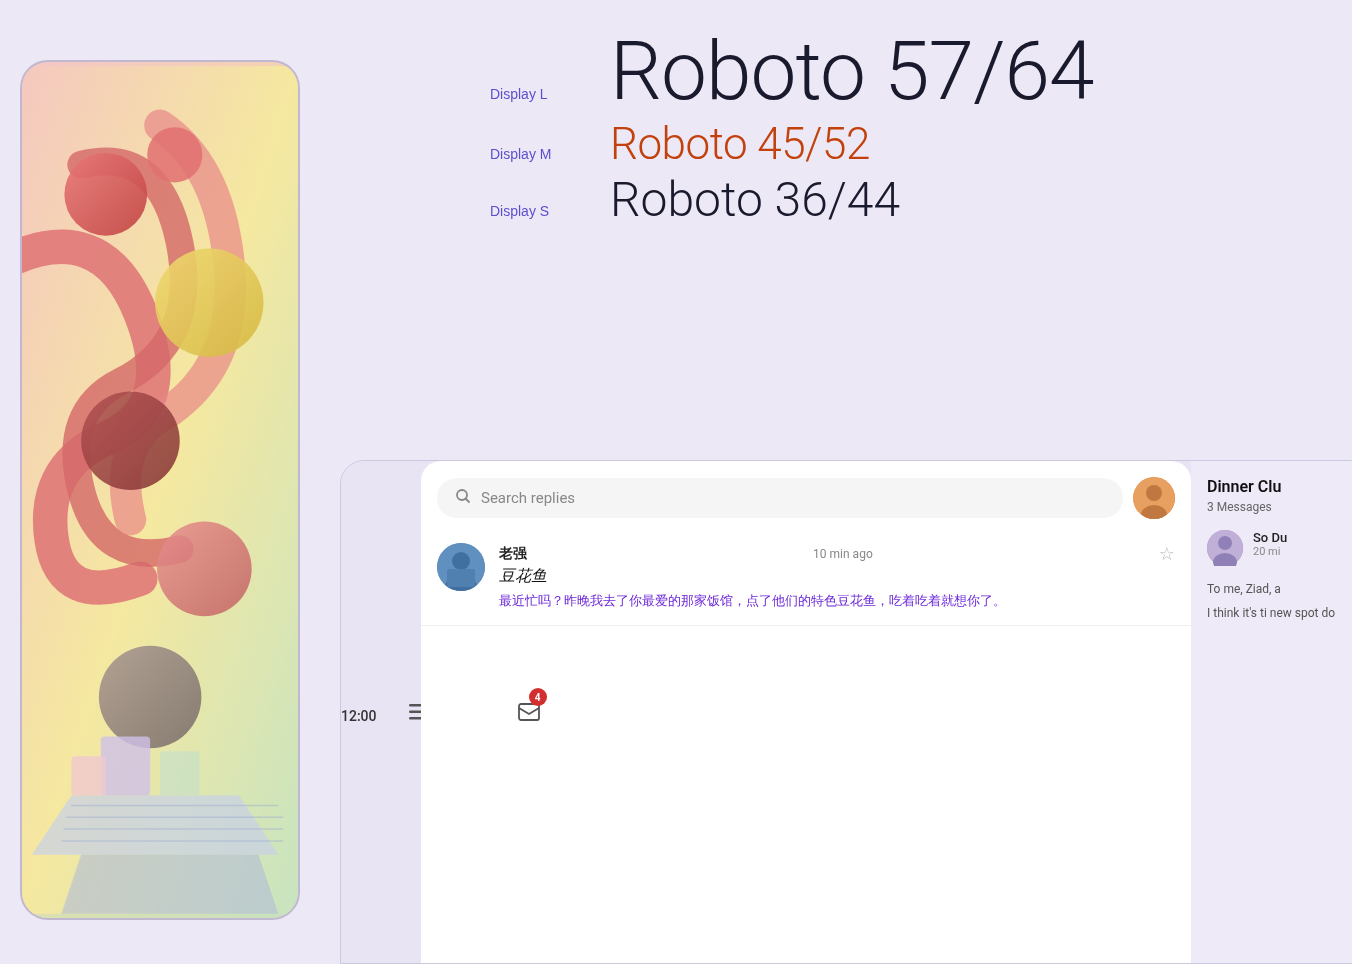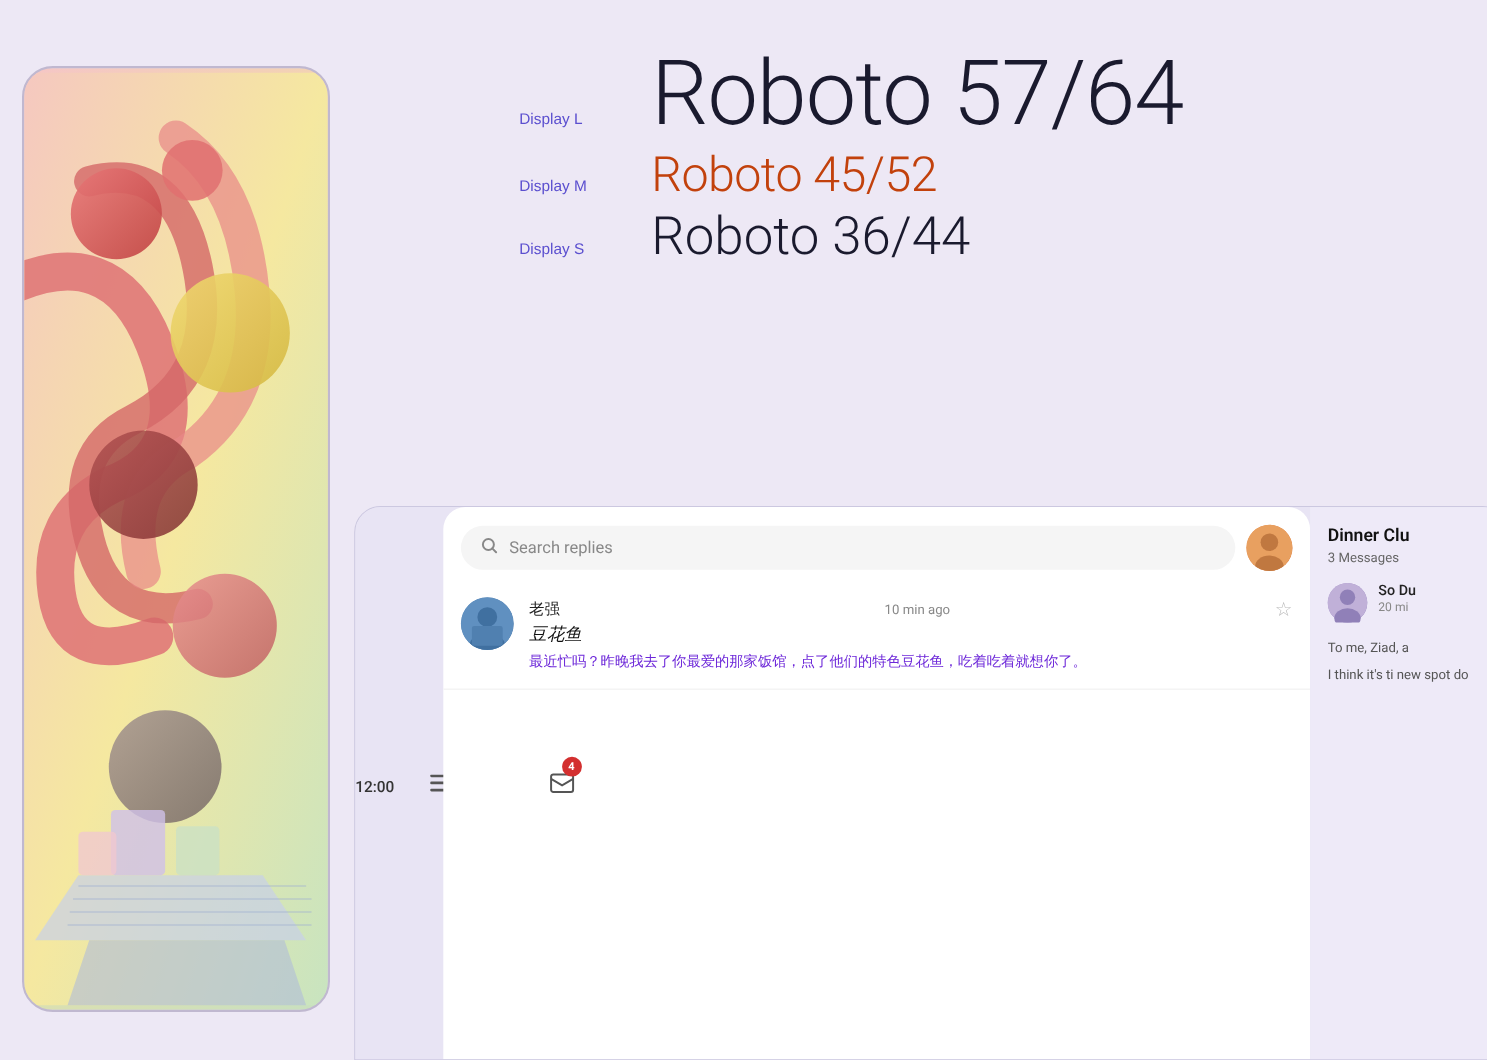--- a/index.html
+++ b/index.html
@@ -31,21 +31,21 @@
       height: 860px;
       background: linear-gradient(135deg, #f5c6c6 0%, #f0e0a0 50%, #c8e0c0 100%);
       border-radius: 28px;
       border: 2px solid #c0b8d0;
       overflow: hidden;
     }
 
     
     .right-panel {
       position: absolute;
-      left: 312px;
+      left: 330px;
       top: 0;
       right: 0;
       height: 964px;
     }
 
     
     .type-scale {
       position: absolute;
       top: 30px;
       left: 160px;
@@ -66,21 +66,20 @@
       flex-shrink: 0;
       font-family: Arial, sans-serif;
     }
 
     .type-display-l {
       font-size: 82px;
       font-weight: 300;
       color: #1a1a2e;
       line-height: 1;
       letter-spacing: -1px;
-      margin-top: 15px;
     }
 
     .type-display-m {
       font-size: 44px;
       font-weight: 300;
       color: #c2410c;
       line-height: 1;
       letter-spacing: -0.5px;
     }
 
@@ -240,21 +239,21 @@
 
     .sender-row {
       display: flex;
       justify-content: space-between;
       align-items: center;
       margin-bottom: 2px;
     }
 
     .sender-name {
       font-size: 14px;
-      font-weight: 400;
+      font-weight: 700;
       color: #222;
     }
 
     .sender-time {
       font-size: 12px;
       color: #888;
     }
 
     .email-subject {
       font-size: 16px;

